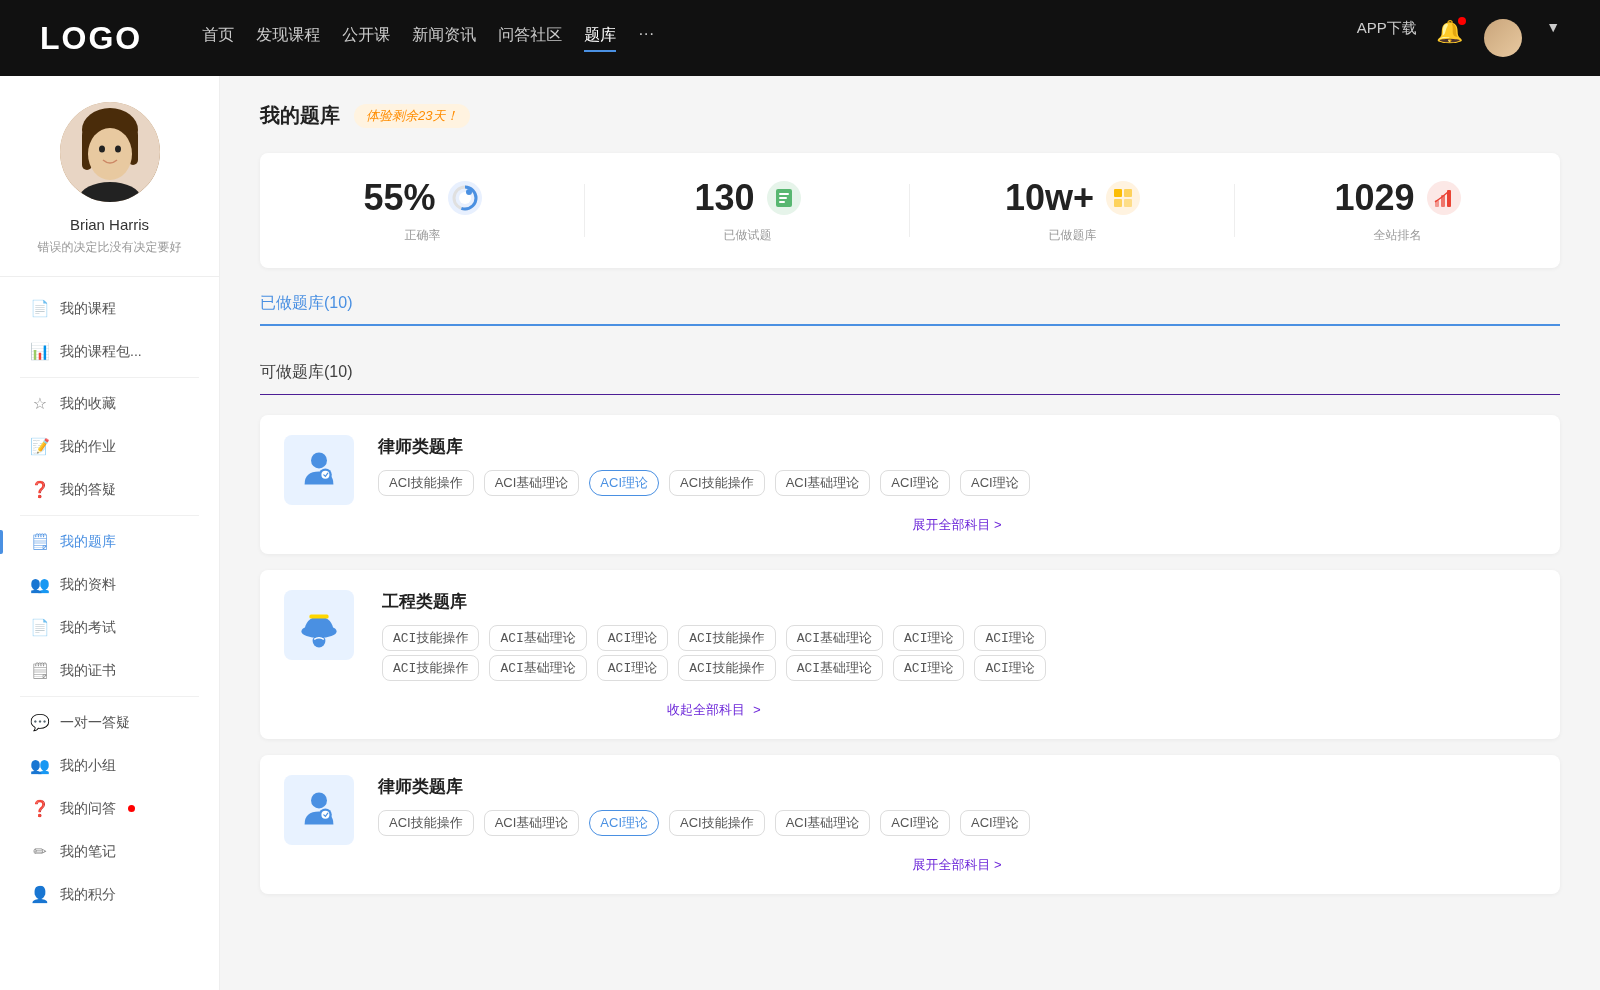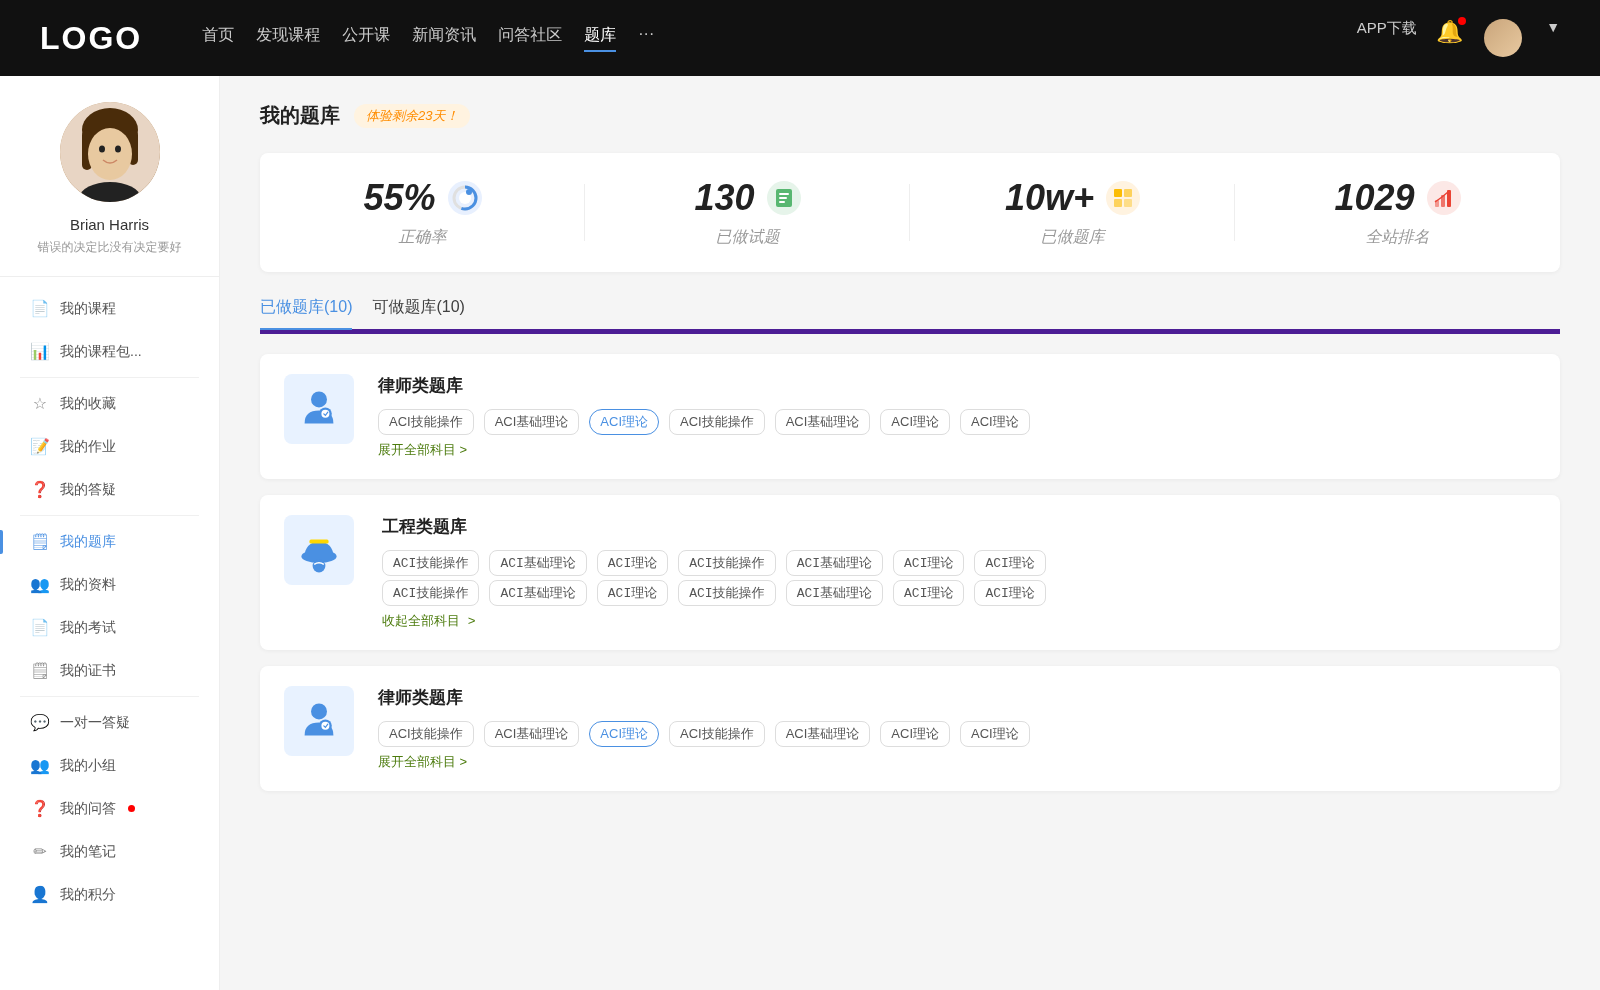--- a/index.html
+++ b/index.html
@@ -62,53 +62,53 @@
 
     
     .page-header { display: flex; align-items: center; gap: 14px; margin-bottom: 24px; }
     .page-title { font-size: 20px; font-weight: 600; color: #222; }
     .trial-badge {
       background: #fff3e0; color: #ff8c00; border-radius: 20px;
       font-size: 13px; padding: 3px 12px; font-weight: 500; font-style: italic;
     }
 
     
-    .stats-row { display: flex; background: #fff; border-radius: 8px; padding: 24px 0; margin-bottom: 24px; box-shadow: 0 1px 4px rgba(0,0,0,0.05); font-style: italic; }
+    .stats-row { display: flex; background: #fff; border-radius: 8px; padding: 24px 0; margin-bottom: 24px; box-shadow: 0 1px 4px rgba(0,0,0,0.05); }
     .stat-item { flex: 1; display: flex; flex-direction: column; align-items: center; gap: 8px; position: relative; }
     .stat-item:not(:last-child)::after { content: ''; position: absolute; right: 0; top: 10%; height: 80%; width: 1px; background: #eee; }
     .stat-top { display: flex; align-items: center; gap: 12px; }
     .stat-value { font-size: 36px; font-weight: 700; color: #222; }
     .stat-icon { width: 34px; height: 34px; border-radius: 50%; display: flex; align-items: center; justify-content: center; font-size: 18px; }
     .stat-icon.blue { background: #e8f0fe; }
     .stat-icon.green { background: #e6f4ea; }
     .stat-icon.orange { background: #fff3e0; }
     .stat-icon.red { background: #fce8e6; }
-    .stat-label { font-size: 16px; color: #999; }
-
-    
-    .tabs { display: flex; gap: 20px; margin-bottom: 20px; border-bottom: 5px solid #4c1d95; padding-bottom: 0; }
+    .stat-label { font-size: 12px; color: #999; }
+
+    
+    .tabs { display: flex; gap: 36px; margin-bottom: 20px; border-bottom: 1px solid #4c1d95; padding-bottom: 0; flex-direction: column; }
     .tab {
       font-size: 16px; color: #404040; cursor: pointer; padding-bottom: 10px;
       border-bottom: 2px solid transparent; position: relative; top: 1px;
     }
     .tab.active { color: #4a90e2; border-bottom: 2px solid #4a90e2; font-weight: 500; }
 
     
     .bank-card { background: #fff; border-radius: 8px; margin-bottom: 16px; padding: 20px 24px; box-shadow: 0 1px 4px rgba(0,0,0,0.05); display: flex; align-items: flex-start; gap: 24px; }
     .bank-icon { width: 70px; height: 70px; border-radius: 8px; background: #e8f2ff; display: flex; align-items: center; justify-content: center; flex-shrink: 0; }
     .bank-icon svg { width: 48px; height: 48px; }
     .bank-info { flex: 1; }
     .bank-name { font-size: 17px; font-weight: 600; color: #222; margin-bottom: 12px; }
     .tag-row { display: flex; flex-wrap: wrap; gap: 10px; margin-bottom: 4px; }
     .tag {
       font-size: 13px; color: #555; border: 1px solid #ddd; border-radius: 8px;
       padding: 3px 10px; cursor: pointer; background: #fff;
     }
     .tag.selected { color: #4a90e2; border-color: #4a90e2; border-radius: 20px; background: #fff; }
-    .expand-link { font-size: 13px; color: #4d7c0f; cursor: pointer; text-align: left; margin-top: 6px; }
+    .expand-link { font-size: 13px; color: #6d28d9; cursor: pointer; text-align: center; margin-top: 20px; }
 
     
     .sidebar-divider { height: 1px; background: #f0f0f0; margin: 4px 20px; }
   </style>
 </head>
 <body>
 
 <nav class="navbar">
   <div class="nav-logo">LOGO</div>
   <div class="nav-links">

